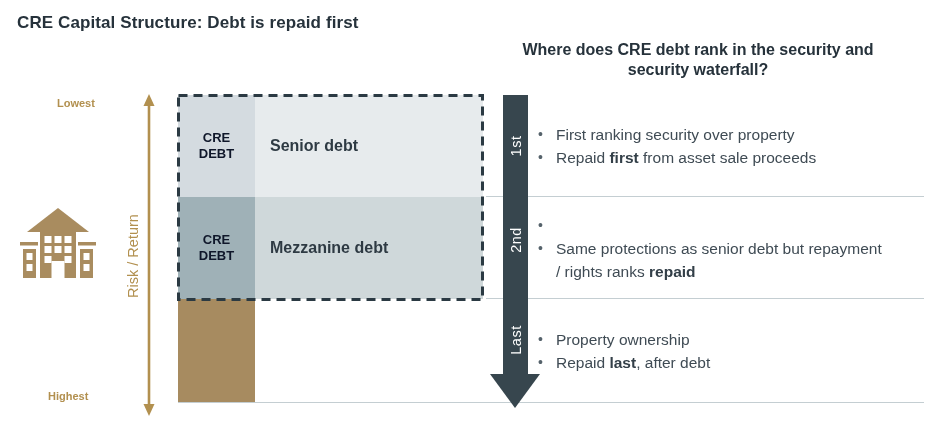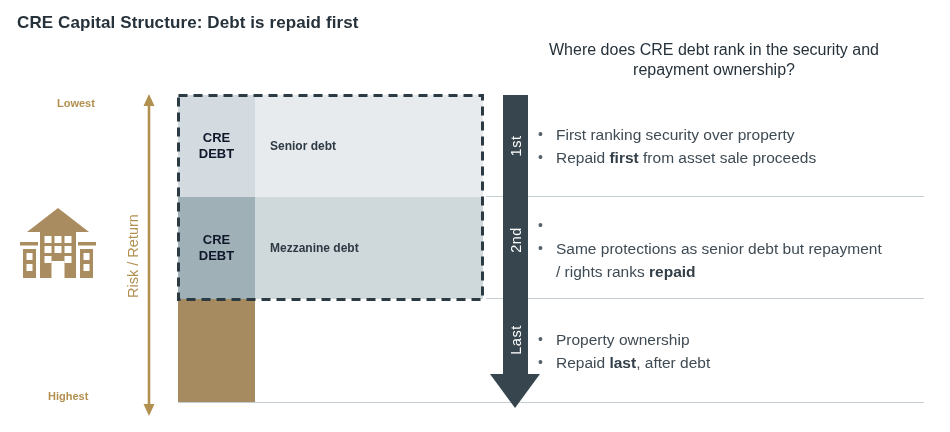--- a/index.html
+++ b/index.html
@@ -5,42 +5,42 @@
   html,body{margin:0;padding:0;background:#ffffff;}
   .canvas{
     position:relative;width:950px;height:428px;background:#ffffff;overflow:hidden;
     font-family:"Liberation Sans", sans-serif;color:#3f4b54;
   }
   .title{
     position:absolute;left:17px;top:13px;font-size:17px;font-weight:700;
     color:#26323b;letter-spacing:.1px;
   }
   .question{
-    position:absolute;left:484px;top:40px;width:460px;text-align:center;
-    font-size:16px;line-height:20px;color:#26323b;
+    position:absolute;left:468px;top:40px;width:460px;text-align:center;
+    font-size:16px;line-height:20px;color:#26323b;font-weight:bold;
   }
   .question span{display:block;}
   .axis-word{position:absolute;font-size:11px;font-weight:700;color:#b2904f;}
   .axis-word.lowest{left:57px;top:97px;}
   .axis-word.highest{left:48px;top:390px;}
   .risk-label{
     position:absolute;left:133px;top:256px;font-size:14.5px;color:#b2904f;
     transform:translate(-50%,-50%) rotate(-90deg);white-space:nowrap;
   }
   .gold-arrow{position:absolute;left:140px;top:94px;}
   .building{position:absolute;left:20px;top:206px;}
 
   
   .row{position:absolute;left:178px;width:305px;display:flex;}
   .tag-box{
     width:77px;flex:0 0 77px;display:flex;align-items:center;justify-content:center;
     text-align:center;font-weight:700;font-size:13px;line-height:16px;color:#0f172a;
   }
   .tag-box .tag-text{width:42px;}
-  .row-main{flex:1;display:flex;align-items:center;padding-left:15px;font-size:12px;color:#2e3a43;}
+  .row-main{flex:1;display:flex;align-items:center;padding-left:15px;font-size:16px;color:#2e3a43;}
   .row-main.bold{font-weight:700;}
   .dashed-outline{position:absolute;left:177px;top:94px;pointer-events:none;}
 
   
   .waterfall-arrow{position:absolute;left:486px;top:95px;z-index:3;}
   .rank{
     position:absolute;left:516px;z-index:4;color:#ffffff;font-size:14.5px;letter-spacing:.5px;
     transform:translate(-50%,-50%) rotate(-90deg);white-space:nowrap;
   }
 
@@ -57,21 +57,21 @@
 </style>
 </head>
 <body>
 
 <div class="canvas">
 
   <div class="title">CRE Capital Structure: Debt is repaid first</div>
 
   <div class="question">
     <span>Where does CRE debt rank in the security and</span>
-    <span>repayment ownership?</span>
+    <span>security waterfall?</span>
   </div>
 
   <div class="axis-word lowest">Lowest</div>
   <div class="axis-word highest">Highest</div>
   <div class="risk-label">Risk / Return</div>
 
   <svg class="gold-arrow" width="18" height="322" viewBox="0 0 18 322">
     <line x1="9" y1="10" x2="9" y2="312" stroke="#b2904f" stroke-width="2.6"></line>
     <polygon points="9,0 3.5,12 14.5,12" fill="#b2904f"></polygon>
     <polygon points="9,322 3.5,310 14.5,310" fill="#b2904f"></polygon>

